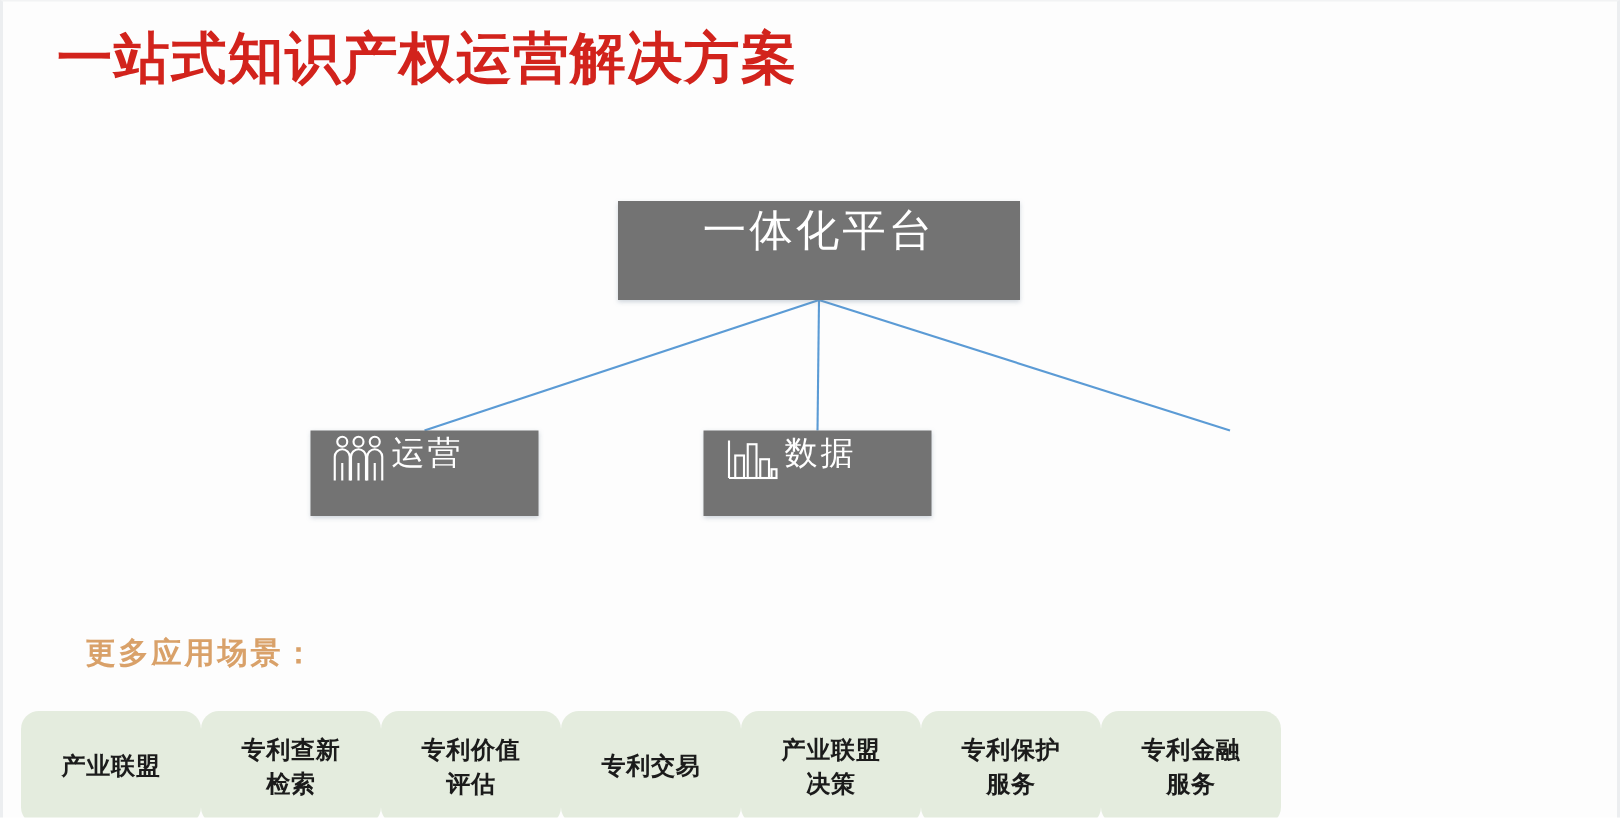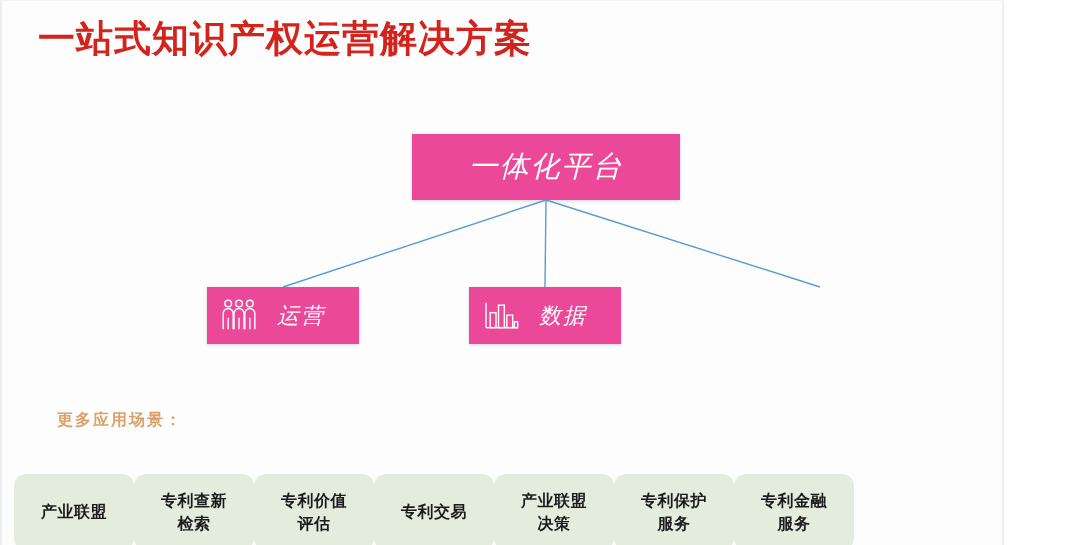--- a/index.html
+++ b/index.html
@@ -9,21 +9,21 @@
   body {
     width: 1080px;
     height: 545px;
     overflow: hidden;
     background: #ffffff;
     font-family: "Liberation Sans", "DejaVu Sans", sans-serif;
   }
 
   #canvas {
     position: relative;
-    width: 1004px;
+    width: 1080px;
     height: 545px;
     background: #fdfdfd;
     box-sizing: border-box;
     border-left: 2px solid #eceef0;
     border-right: 2px solid #eceef0;
     border-top: 1px solid #f2f3f4;
     overflow: hidden;
   }
 
   
@@ -51,26 +51,25 @@
   #connectors {
     position: absolute;
     left: 0;
     top: 0;
     width: 1080px;
     height: 460px;
   }
 
   .node-box {
     position: absolute;
-    background: #ec4899;
+    background: #737373;
     box-sizing: border-box;
     display: flex;
-    align-items: center;
+    align-items: flex-start;
     box-shadow: 0 1px 3px rgba(120,140,160,0.35);
-    font-style: italic;
   }
 
   #platform-node {
     left: 410px;
     top: 133px;
     width: 268px;
     height: 66px;
     justify-content: center;
   }
   #platform-label {
@@ -94,30 +93,30 @@
   .leaf-icon {
     width: 40px;
     height: 40px;
     flex: 0 0 40px;
     display: block;
   }
   .leaf-label {
     color: #ffffff;
     font-size: 22px;
     letter-spacing: 2px;
-    margin-left: 18px;
+    margin-left: 2px;
     white-space: nowrap;
   }
 
   
   #more-label {
     position: absolute;
     left: 55px;
-    top: 409px;
-    font-size: 16px;
+    top: 421px;
+    font-size: 20px;
     font-weight: bold;
     color: #d9a169;
     letter-spacing: 2px;
     white-space: nowrap;
   }
 
   #scenario-row {
     position: absolute;
     left: 12px;
     top: 473px;

